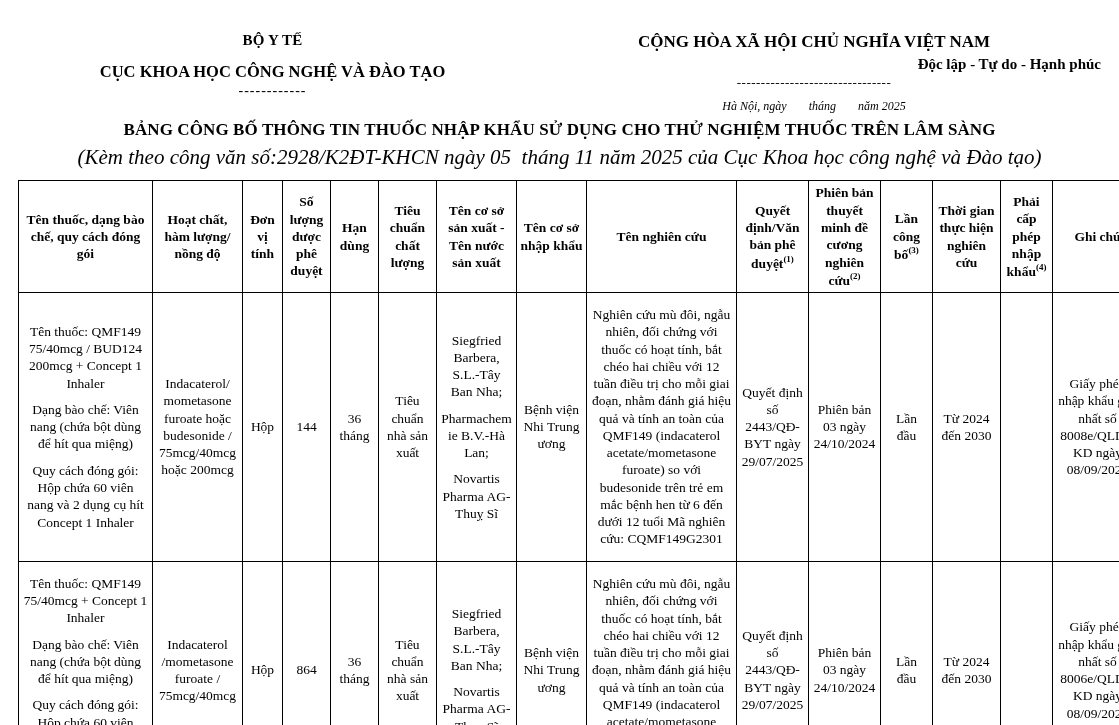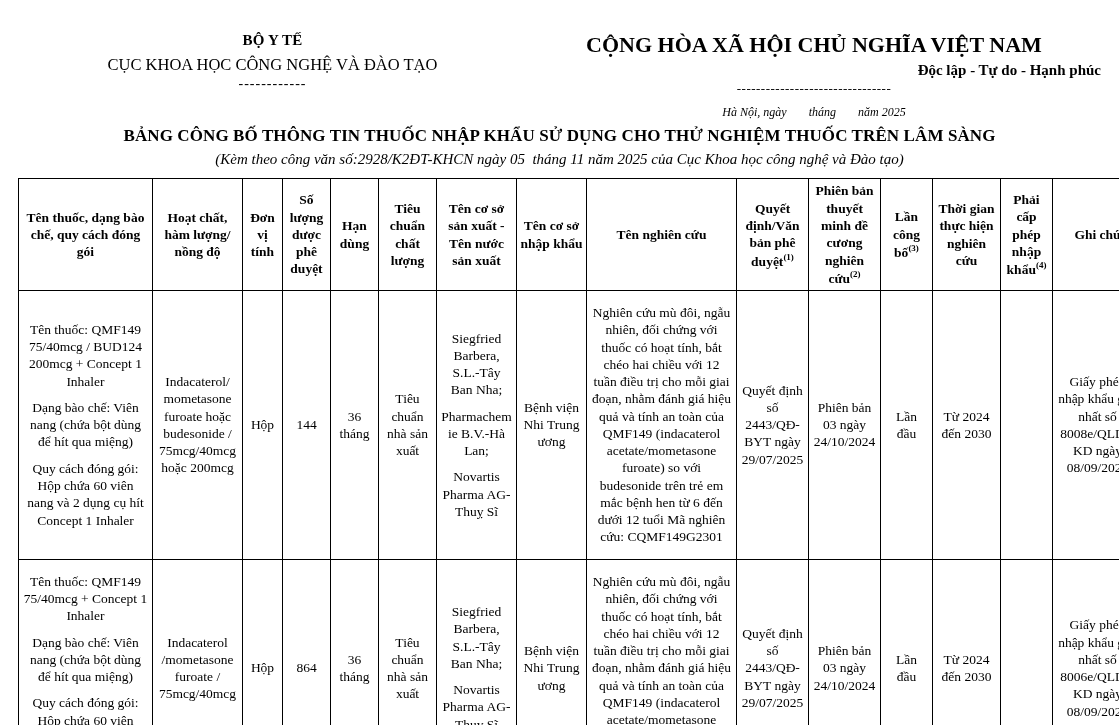--- a/index.html
+++ b/index.html
@@ -36,32 +36,32 @@
     width: 53%;
     text-align: center;
     padding-top: 14px;
   }
   .ministry {
     font-weight: bold;
     font-size: 15px;
     letter-spacing: 0.2px;
   }
   .department {
-    font-weight: normal;
+    font-weight: bold;
     font-size: 16.5px;
-    margin-top: 6px;
+    margin-top: 13px;
   }
   .dash-small {
     font-size: 14px;
     letter-spacing: 1px;
     margin-top: 1px;
   }
   .country {
     font-weight: bold;
-    font-size: 22px;
+    font-size: 17px;
   }
   .motto {
     font-weight: bold;
     font-size: 15px;
     margin-top: 4px;
     text-align: right;
   }
   .dash-long {
     font-size: 13px;
     letter-spacing: 0.5px;
@@ -76,21 +76,21 @@
   .title {
     text-align: center;
     font-weight: bold;
     font-size: 17px;
     margin-top: 6px;
     letter-spacing: 0.1px;
   }
   .subtitle {
     text-align: center;
     font-style: italic;
-    font-size: 15px;
+    font-size: 21px;
     margin-top: 5px;
   }
   .subtitle .nm { font-style: italic; }
   
   table.main {
     border-collapse: collapse;
     width: 1083px;
     margin-top: 10px;
     table-layout: fixed;
   }

